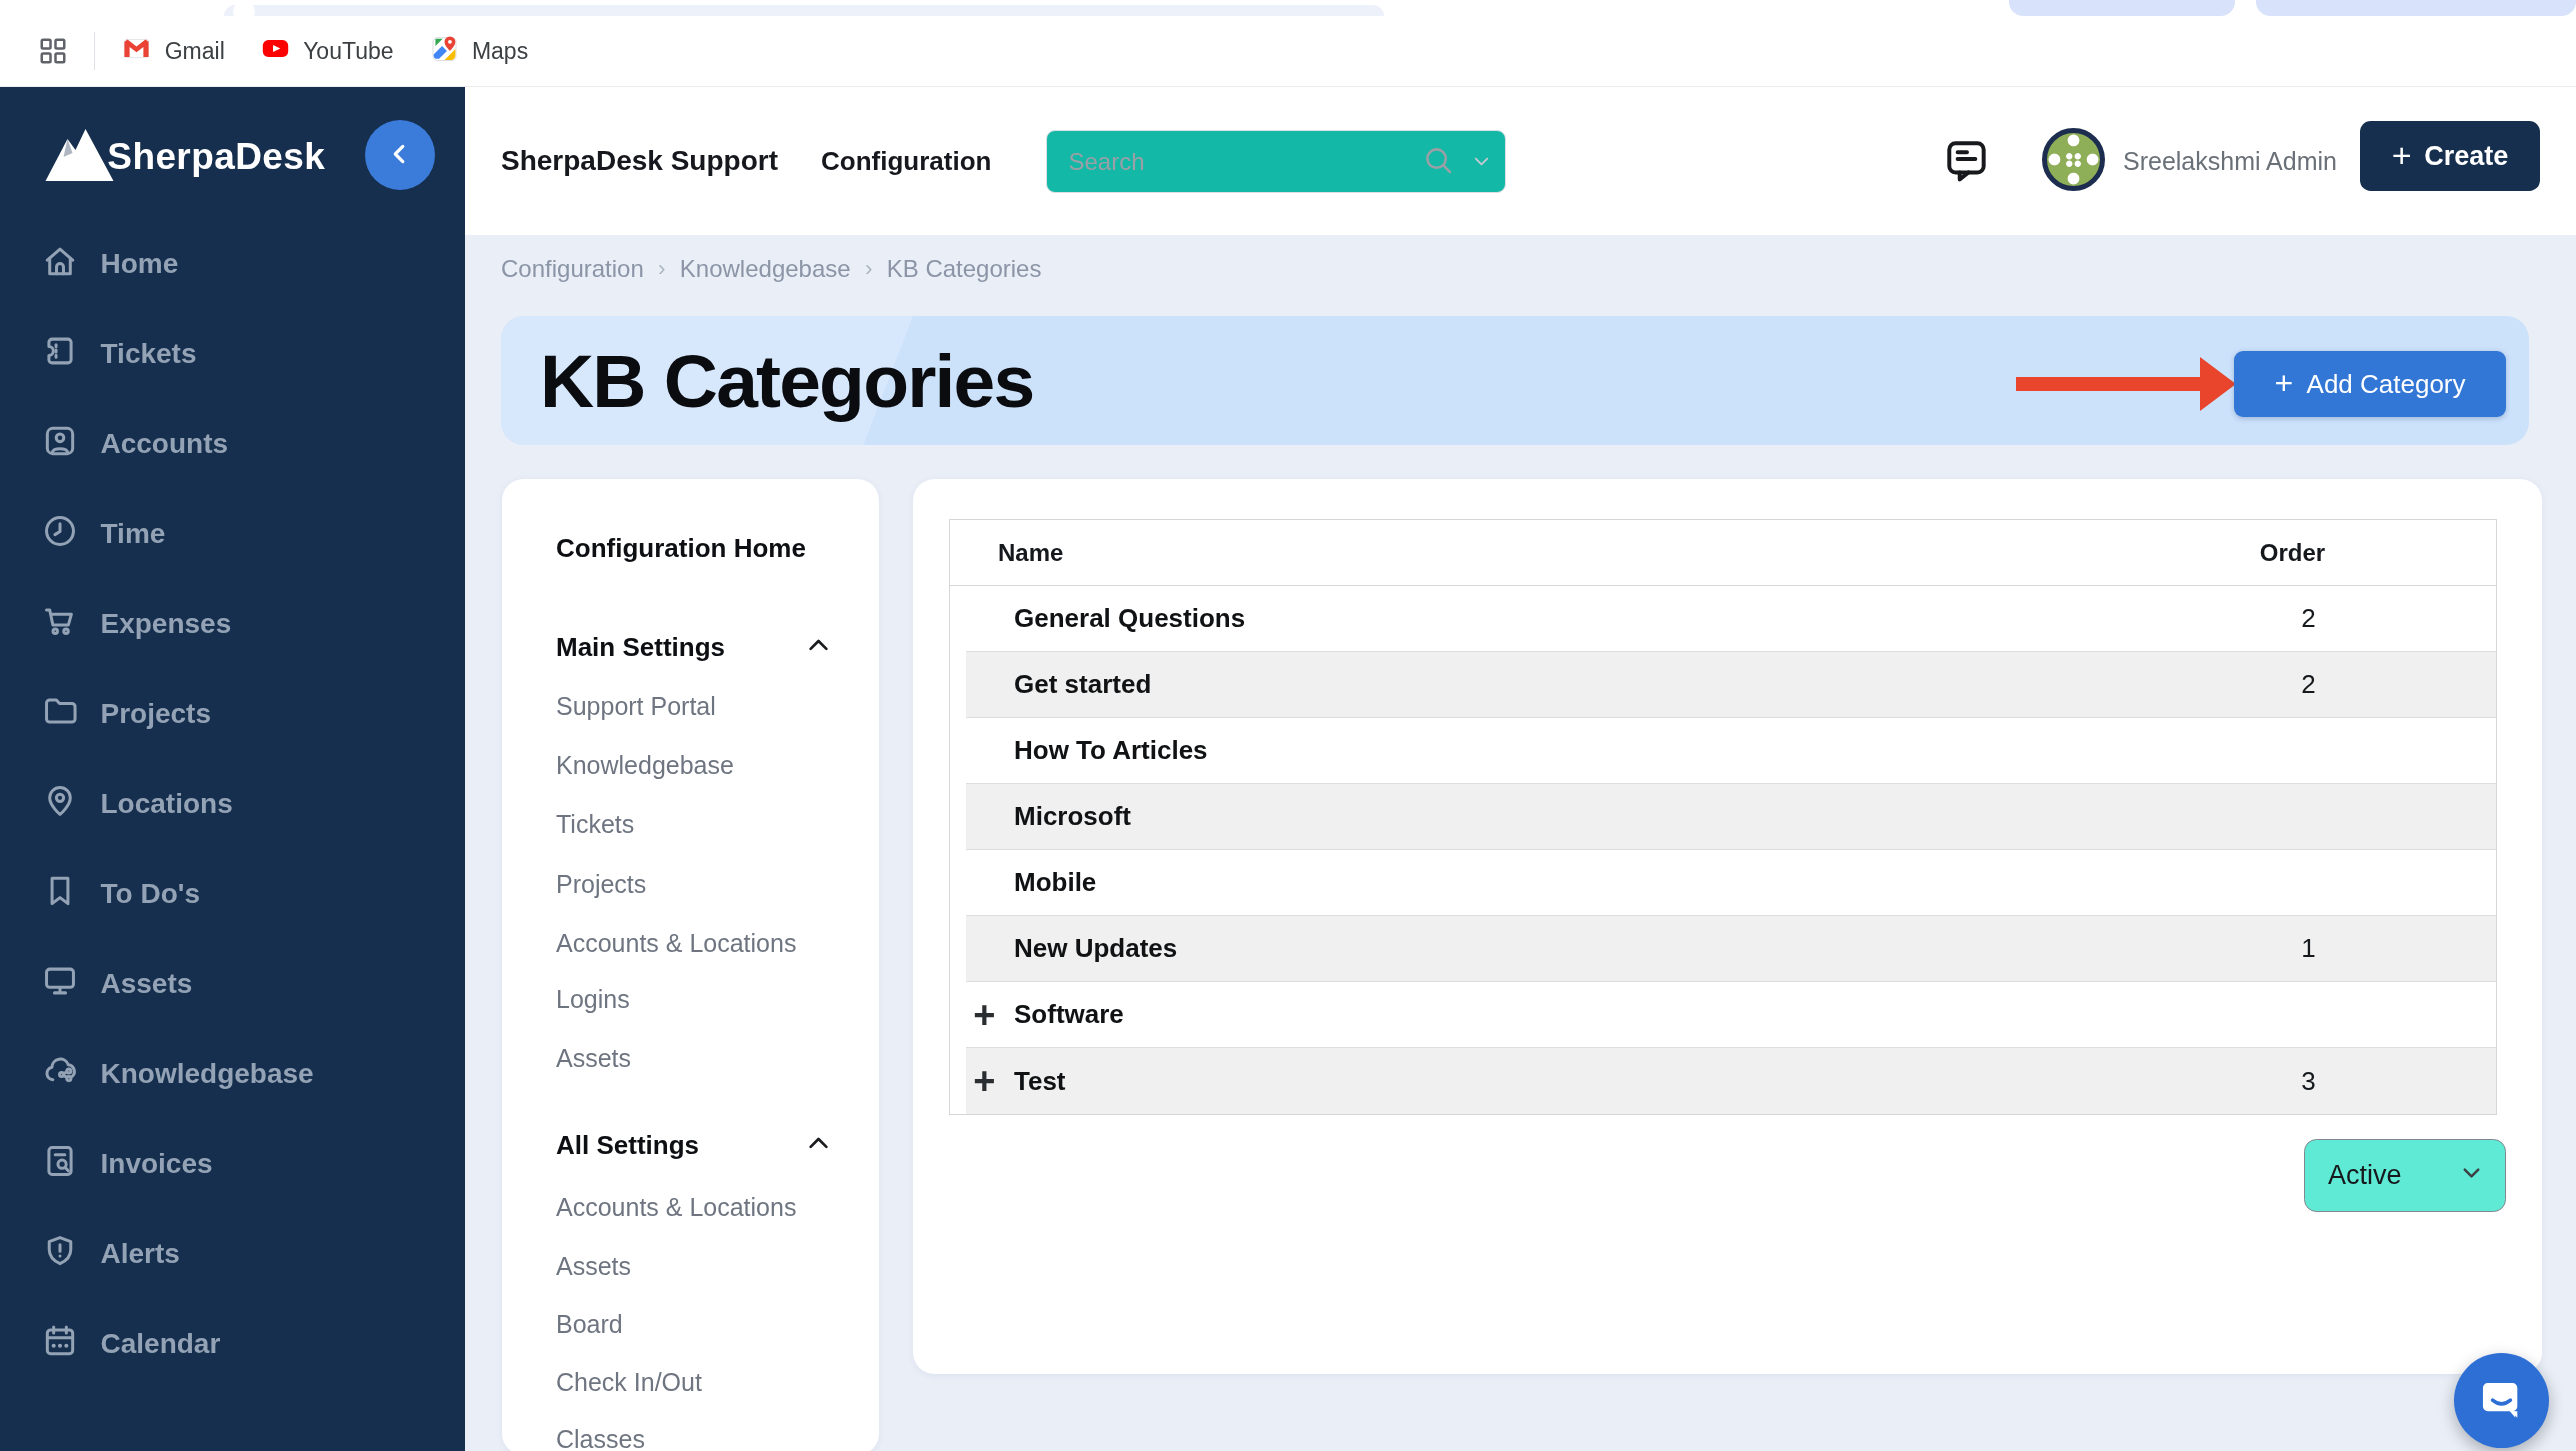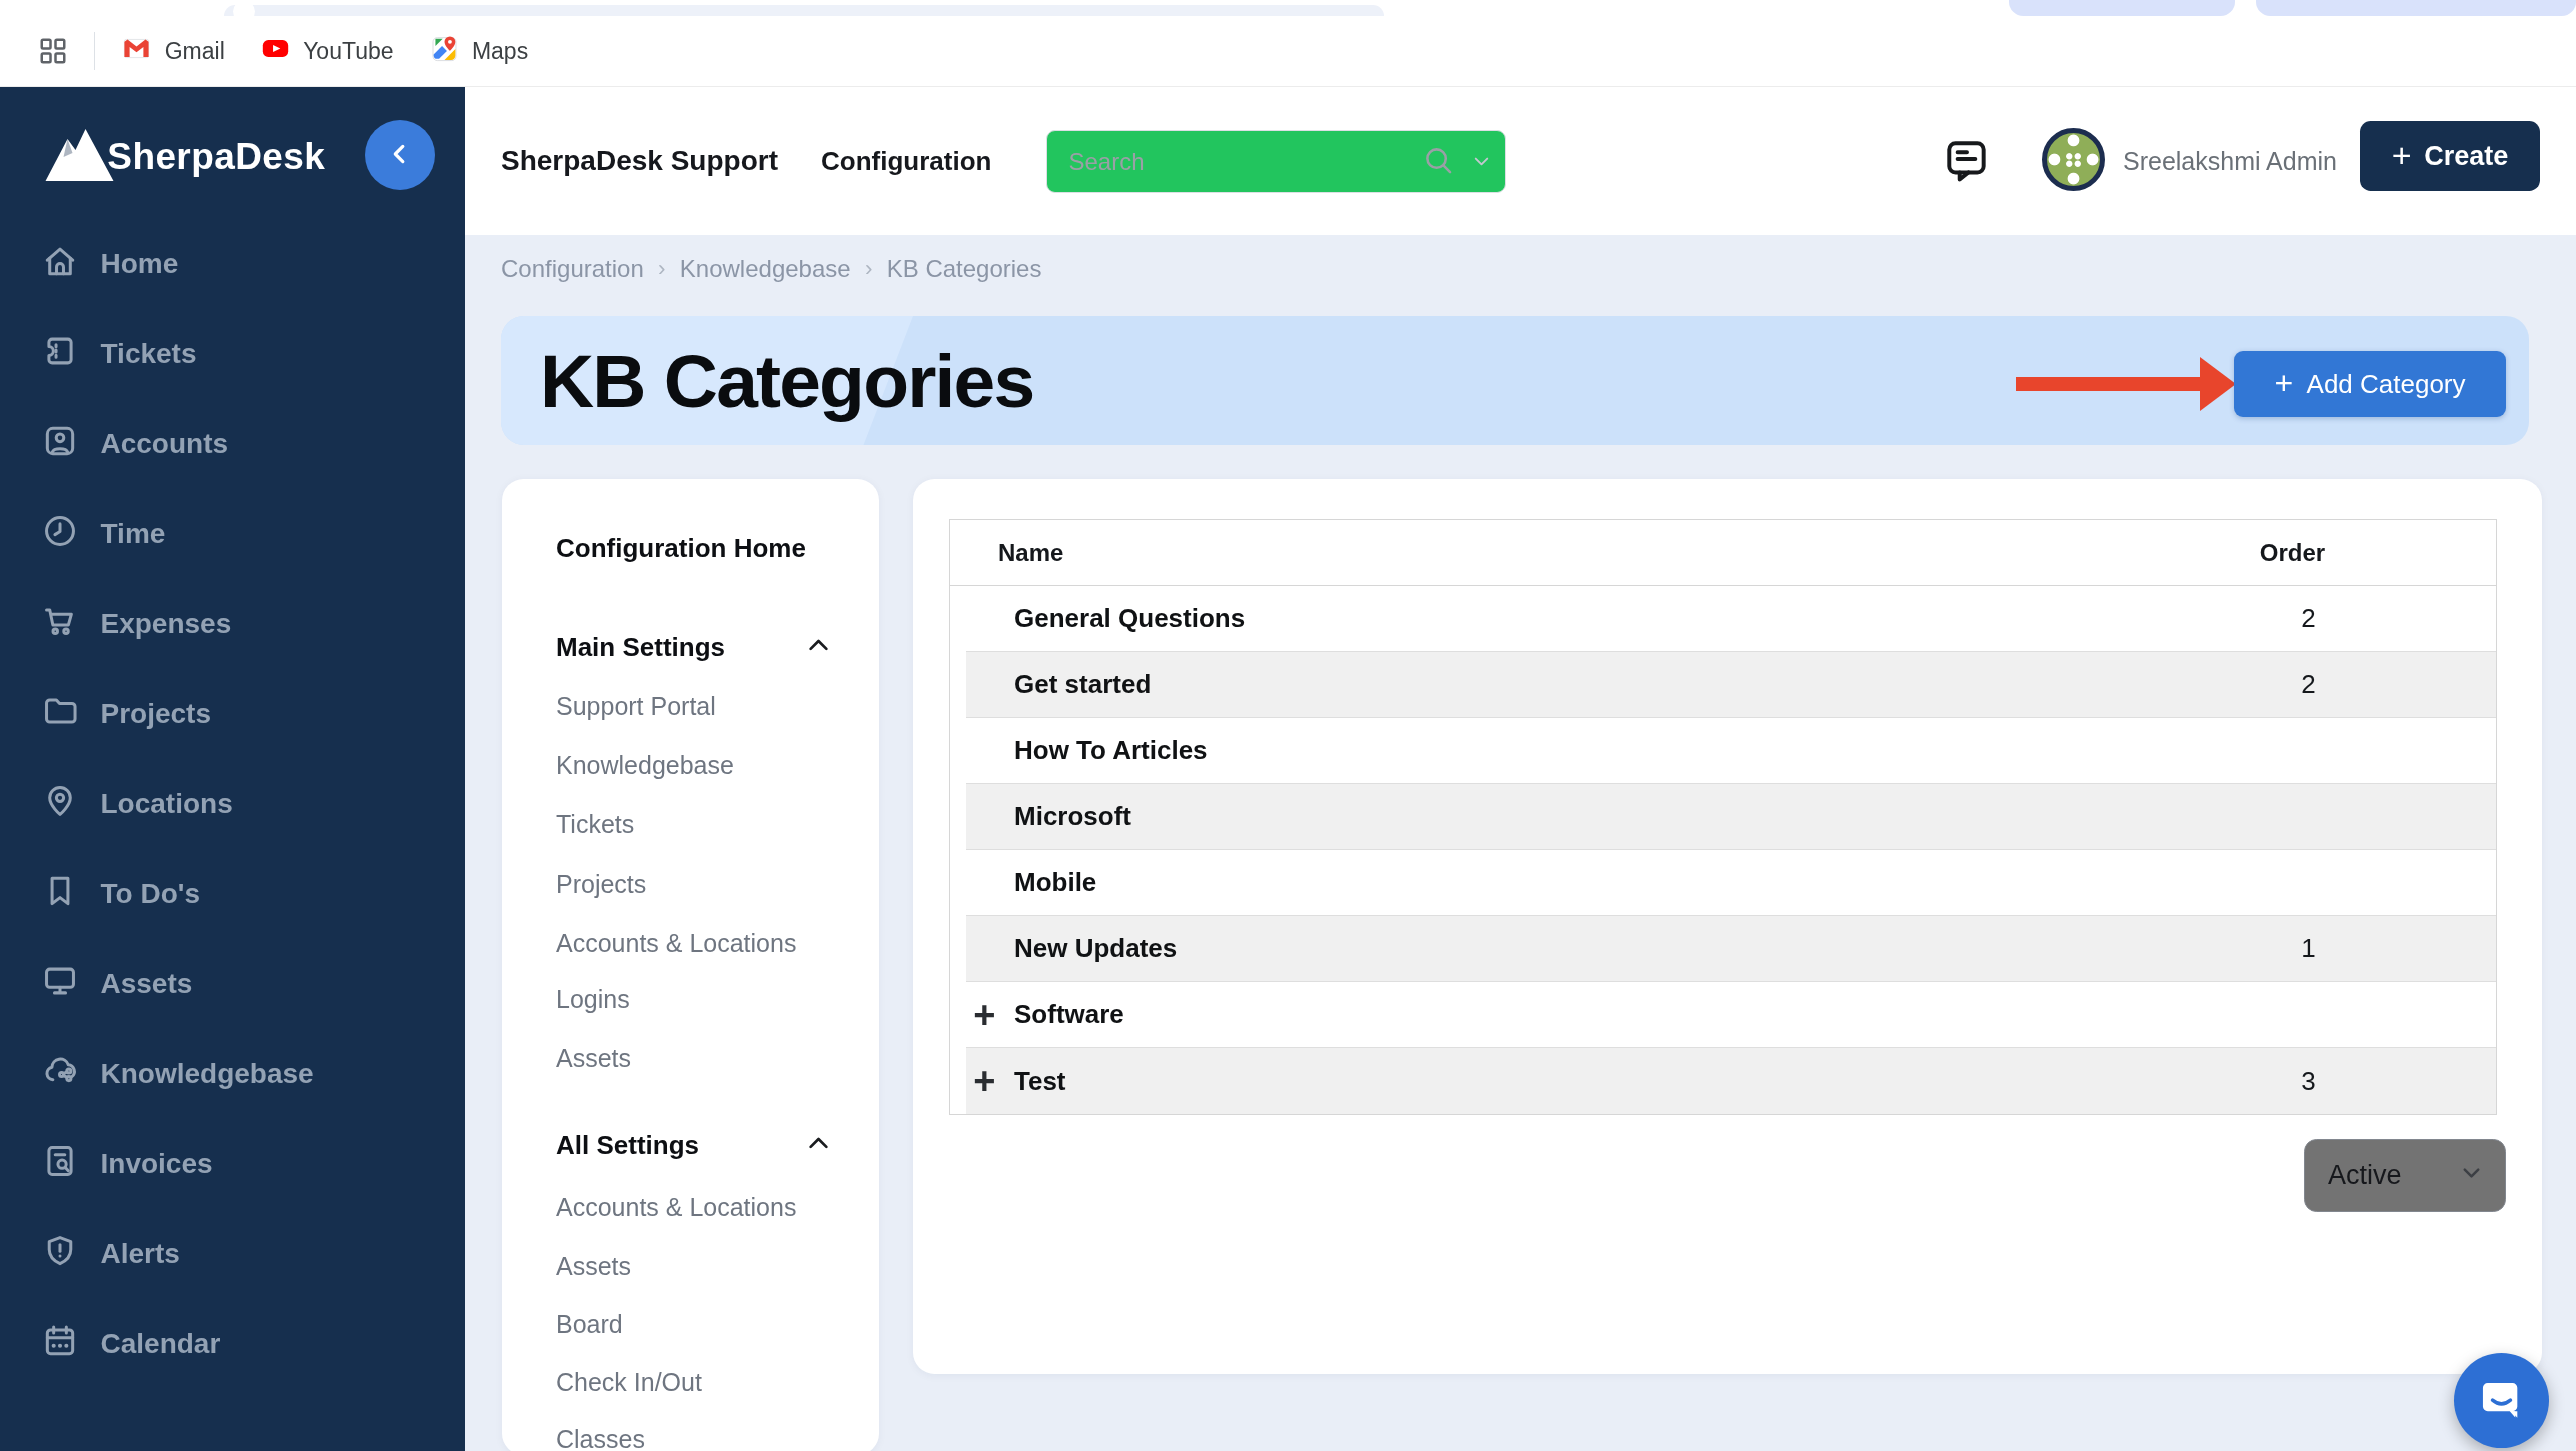--- a/index.html
+++ b/index.html
@@ -27,21 +27,21 @@
   .logo-text { color:#fff; font-size:37px; font-weight:700; margin-left:-10.7px; letter-spacing:0.4px; }
   .collapse-btn { position:absolute; left:365px; top:33px; width:70px; height:70px; border-radius:50%; background:#3b7cdb; display:grid; place-items:center; cursor:pointer; }
   .side-nav { position:absolute; top:132px; left:0; right:0; }
   .nav-item { height:90px; display:flex; align-items:center; padding-left:41px; gap:21.5px; color:#93a2b4; font-size:28px; font-weight:600; cursor:pointer; }
   .nav-item svg { width:38px; height:38px; flex:0 0 38px; }
 
   
   .app-header { position:absolute; left:465px; top:87px; width:2111px; height:148px; background:#fff; }
   .brand-title { position:absolute; left:36px; top:50%; transform:translateY(-50%); font-size:28px; font-weight:700; color:#16181d; cursor:pointer; }
   .section-title { position:absolute; left:356px; top:50%; transform:translateY(-50%); font-size:26px; font-weight:700; color:#16181d; cursor:pointer; }
-  .search-box { position:absolute; left:581px; top:43px; width:460px; height:63px; border:1.8px solid #dcdfe4; border-radius:9px; background:#22c55e; display:flex; align-items:center; }
+  .search-box { position:absolute; left:581px; top:43px; width:460px; height:63px; border:1.8px solid #dcdfe4; border-radius:9px; background:#14b8a6; display:flex; align-items:center; }
   .search-box input { border:none; outline:none; flex:1; height:100%; padding:0 0 0 21.5px; font-size:24px; color:#444; font-family:"Liberation Sans", sans-serif; background:transparent; }
   .search-box input::placeholder { color:#9aa0a6; }
   .search-mag { margin-right:14.3px; }
   .search-chev { margin-right:12.5px; }
   .msg-btn { position:absolute; left:1477px; top:49px; width:50px; height:50px; cursor:pointer; }
   .avatar { position:absolute; left:1577px; top:41px; width:63px; height:63px; border-radius:50%; cursor:pointer;
             background:#8fae58; border:5.4px solid #1c2d4f;
             background-image:
               radial-gradient(circle at 50% 14%, #fff 5.4px, rgba(255,255,255,0) 6.3px),
               radial-gradient(circle at 50% 86%, #fff 5.4px, rgba(255,255,255,0) 6.3px),
@@ -83,21 +83,21 @@
   .kb-table { position:absolute; left:36px; top:40px; width:1548px; border:0.9px solid #d6d6d6; }
   .thead { position:relative; height:66px; display:flex; align-items:center; font-size:24px; font-weight:700; color:#15181c; border-bottom:0.9px solid #d6d6d6; background:#fff; }
   .th-name { padding-left:48px; }
   .th-order { position:absolute; left:1253px; width:179px; text-align:center; }
   .trow { position:relative; height:66px; display:flex; align-items:center; border-bottom:0.9px solid #dedede; background:#fff; cursor:pointer;margin-left:16px; }
   .trow:last-child { border-bottom:none; }
   .trow.alt { background:var(--stripe,#f0f0f0); }
   .r-name { padding-left:48px; font-size:26px; font-weight:700; color:#101214; }
   .r-order { position:absolute; left:1253px; width:179px; text-align:center; font-size:26px; color:#15181c; }
   .r-plus { position:absolute; left:7.2px; top:50%; transform:translateY(-50%); font-size:38px; font-weight:700; color:#2a2d31; line-height:1; cursor:pointer; }
-  .status-select { position:absolute; right:36px; top:660px; width:202px; height:73px; border:1.8px solid #82878f; border-radius:12.5px; background:#737373; display:flex; align-items:center; padding:0 19.7px 0 23px; font-size:27px; color:#16181c; cursor:pointer; }
+  .status-select { position:absolute; right:36px; top:660px; width:202px; height:73px; border:1.8px solid #82878f; border-radius:12.5px; background:#5eead4; display:flex; align-items:center; padding:0 19.7px 0 23px; font-size:27px; color:#16181c; cursor:pointer; }
   .sel-chev { margin-left:auto; }
 
   
   .chat-launcher { position:absolute; left:2454px; top:1353px; width:95px; height:95px; border-radius:50%; background:#2d6fd4; box-shadow:0 5.4px 16px rgba(0,0,0,.28); display:grid; place-items:center; cursor:pointer; }
 </style>
 </head>
 <body>
 
 <div class="browser-strip">
   <div class="omnibox-sliver">

